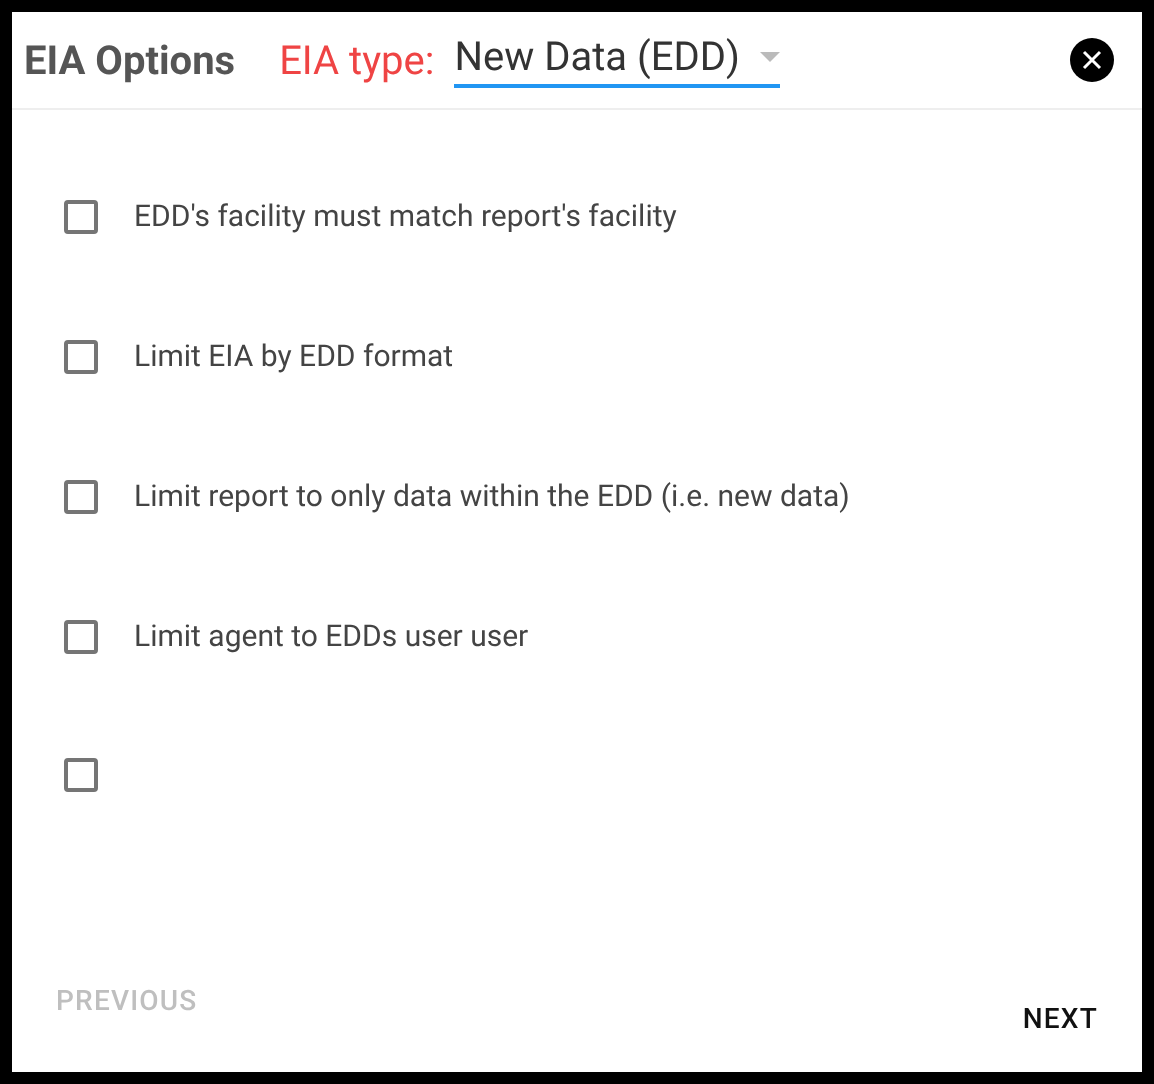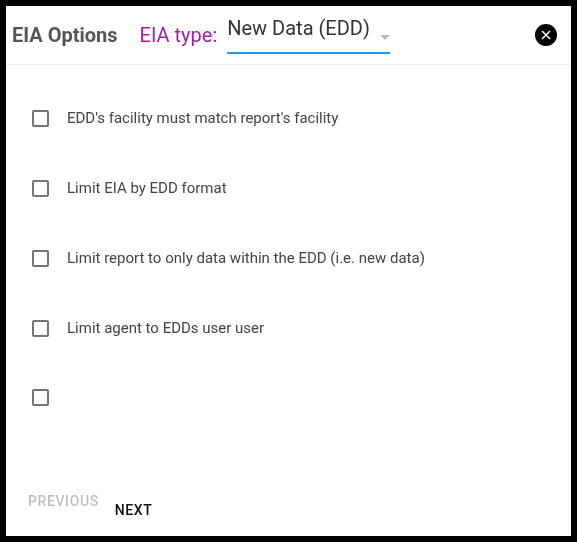--- a/index.html
+++ b/index.html
@@ -28,29 +28,29 @@
       border-bottom: 1px solid #eee;
     }
     .title {
       font-size: 20px;
       color: #555;
       font-weight: 700;
       margin-right: 22px;
     }
     .type-label {
       font-size: 20px;
-      color: #a21caf;
+      color: #ef4444;
       font-weight: 400;
       margin-right: 10px;
     }
     .select-wrap {
       display: flex;
-      align-items: flex-end;
+      align-items: center;
       border-bottom: 2px solid #2196f3;
-      padding-bottom: 12px;
+      padding-bottom: 2px;
       cursor: pointer;
     }
     .select-value {
       font-size: 20px;
       color: #333;
       font-weight: 400;
       margin-right: 6px;
     }
     .chevron-down {
       width: 0;
@@ -97,24 +97,24 @@
       cursor: pointer;
     }
     .option-label {
       font-size: 15px;
       color: #444;
       font-weight: 400;
       text-align: center;
     }
     .footer {
       display: flex;
-      justify-content: flex-start;
+      justify-content: space-between;
       align-items: center;
       padding: 12px 22px 18px 22px;
-      gap: 16px;
+      gap: 40px;
     }
     .btn {
       font-size: 14px;
       font-weight: 500;
       letter-spacing: 0.6px;
       cursor: pointer;
       text-transform: uppercase;
     }
     .btn-prev {
       color: #bfbfbf;

